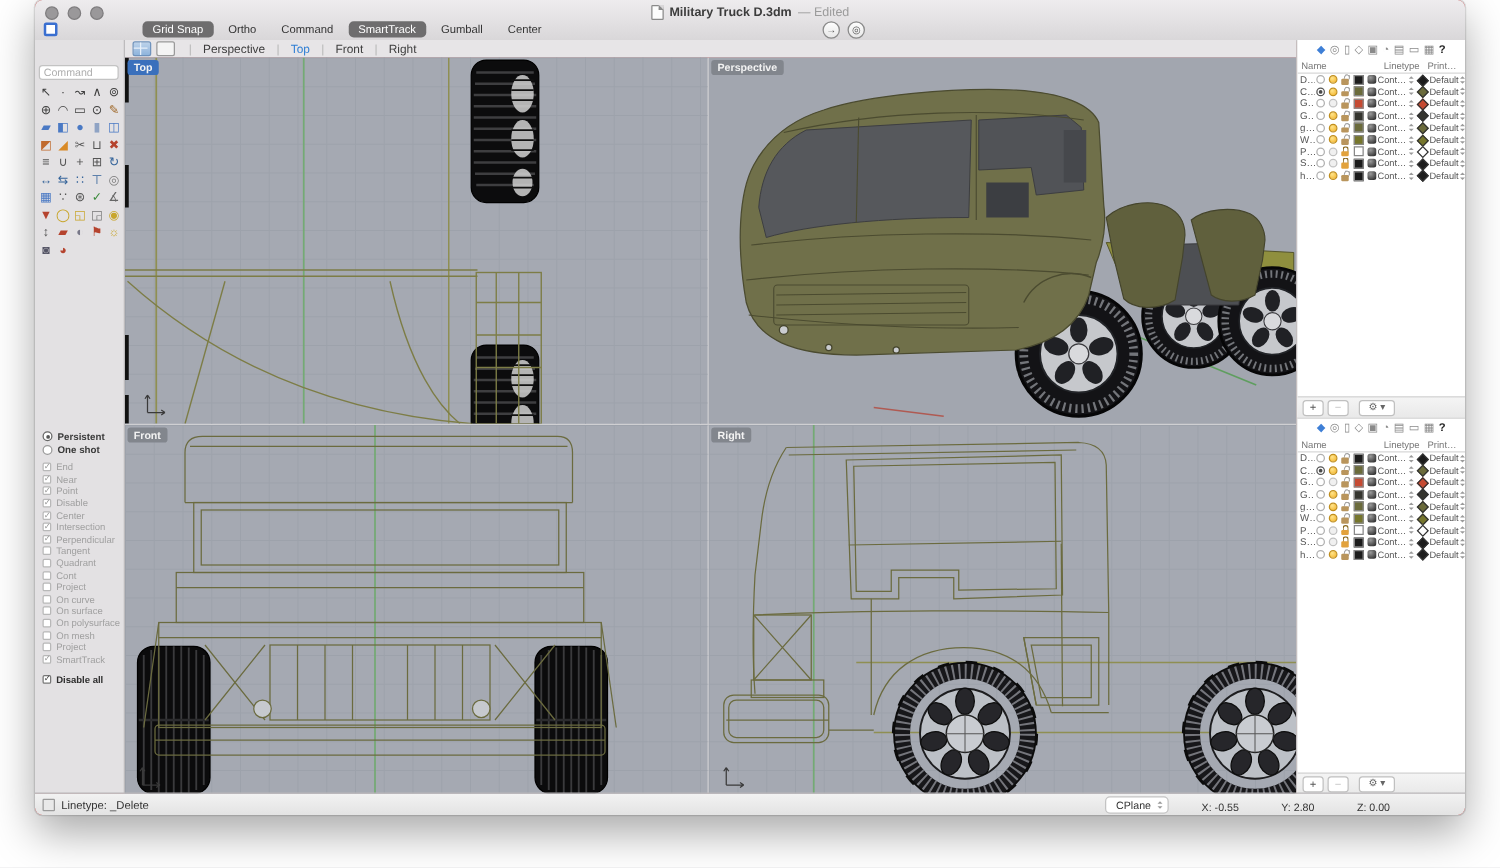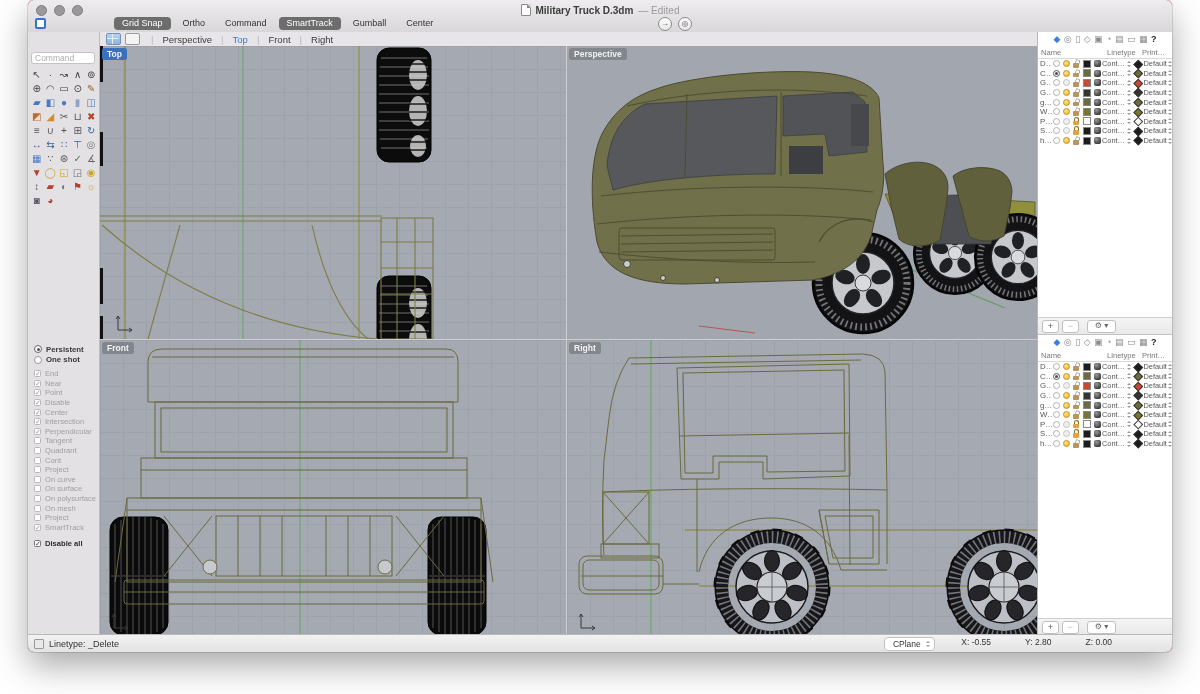--- a/index.html
+++ b/index.html
@@ -116,21 +116,21 @@
   .pfbtn{width:15px;height:11px;background:#fff;border:1px solid #c0c0c0;border-radius:3px;
     font-size:9px;line-height:10px;text-align:center;color:#555;}
   .pfbtn.dim{color:#c2c2c2;}
   .gearbtn{margin-left:5px;width:27px;height:11px;background:#fff;border:1px solid #c0c0c0;border-radius:3px;
     font-size:8px;line-height:10px;text-align:center;color:#666;}
   
   .statusbar{position:absolute;left:0;right:0;bottom:0;height:17px;background:linear-gradient(#f2f2f2,#e3e3e3);
     border-top:1px solid #b9b7b9;display:flex;align-items:center;}
   .sb-ico{width:8px;height:8px;border:1px solid #9a9a9a;border-radius:1px;background:#e9e9e9;margin:0 5px 0 6px;flex:none;}
   .sb-cmd{font-size:9px;color:#333;}
-  .sb-right{position:absolute;right:60px;display:flex;align-items:flex-start;gap:26px;}
+  .sb-right{position:absolute;right:60px;display:flex;align-items:flex-end;gap:26px;}
   .cplane{display:flex;align-items:center;background:#fff;border:1px solid #c3c3c3;border-radius:4px;
     height:12px;padding:0 3px 0 8px;font-size:8.5px;color:#333;gap:4px;}
   .coord{font-size:8.5px;color:#333;}
 </style>
 </head>
 <body>
 
 <div class="window">
 
   <div class="titlebar">

